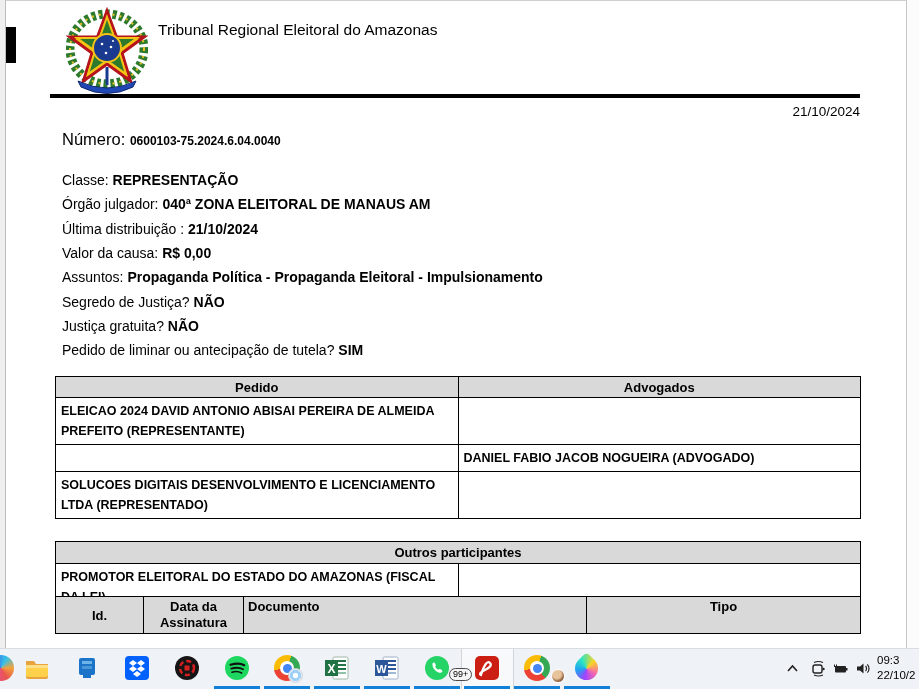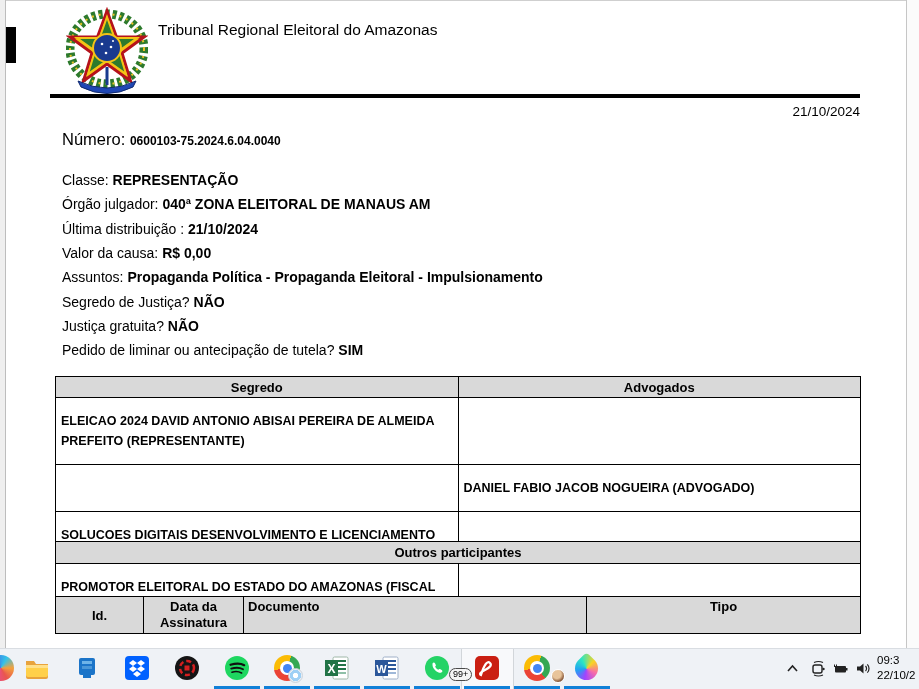--- a/index.html
+++ b/index.html
@@ -17,21 +17,21 @@
   .logo{left:66px;top:7px;width:82px;height:88px;}
   .hdr-title{left:158px;top:20px;width:520px;font-size:15.5px;line-height:19px;}
   .rule{left:50px;top:94px;width:810px;height:4px;background:#000;}
   .date-top{left:560px;top:104px;width:300px;text-align:right;font-size:13.5px;}
   .numero{left:62px;top:130px;font-size:16.5px;}
   .numero b{font-size:12px;}
   .dline{left:62px;width:780px;height:19px;font-size:14px;white-space:nowrap;}
   .dline b{font-size:14px;}
   
   table{border-collapse:collapse;table-layout:fixed;background:#fff;}
-  td,th{border:1.5px solid #000;font-size:12.5px;font-weight:bold;padding:13px 5px;vertical-align:middle;overflow:hidden;}
+  td,th{border:1.5px solid #000;font-size:12.5px;font-weight:bold;padding:3px 5px;vertical-align:middle;overflow:hidden;}
   th{background:#d9d9d9;text-align:center;font-size:13px;padding:2px 4px;}
   td{line-height:20px;}
   .t-partes{left:55px;top:376px;width:806px;}
   .t-outros{left:55px;top:521px;width:806px;margin-top:20px;}
   .t-docs{left:55px;top:596px;width:806px;}
   .th-left{text-align:left;}
   
   .taskbar{left:0;top:648px;width:919px;height:41px;background:#eff2f6;border-top:1px solid #d9dde2;}
   .tb-icon{position:absolute;top:655px;width:26px;height:26px;}
   .underline{position:absolute;top:686px;height:3px;width:46px;background:#1080d8;}
@@ -91,21 +91,21 @@
 <div class="abs dline" style="top:318px"><span>Justiça gratuita?</span> <b>NÃO</b></div>
 <div class="abs dline" style="top:342px"><span>Pedido de liminar ou antecipação de tutela?</span> <b>SIM</b></div>
 
 <table class="abs t-partes">
   <colgroup>
       <col style="width:50%">
       <col style="width:50%">
     </colgroup>
   <tbody>
       <tr style="height:21px">
-    <th>Segredo</th>
+    <th>Pedido</th>
     <th>Advogados</th>
   </tr>
   <tr style="height:46px">
     <td>ELEICAO 2024 DAVID ANTONIO ABISAI PEREIRA DE ALMEIDA PREFEITO (REPRESENTANTE)</td>
     <td></td>
   </tr>
   <tr style="height:23px">
     <td></td>
     <td>DANIEL FABIO JACOB NOGUEIRA (ADVOGADO)</td>
   </tr>

